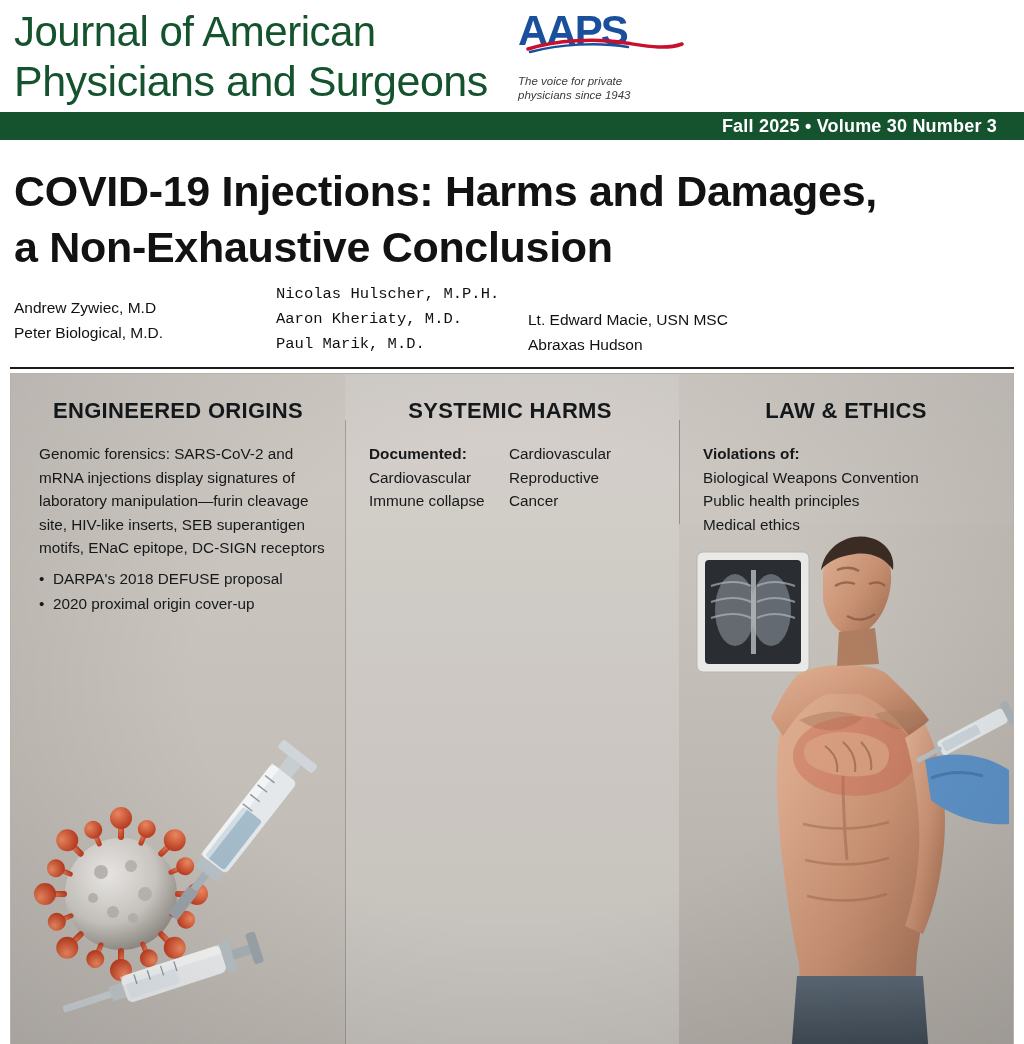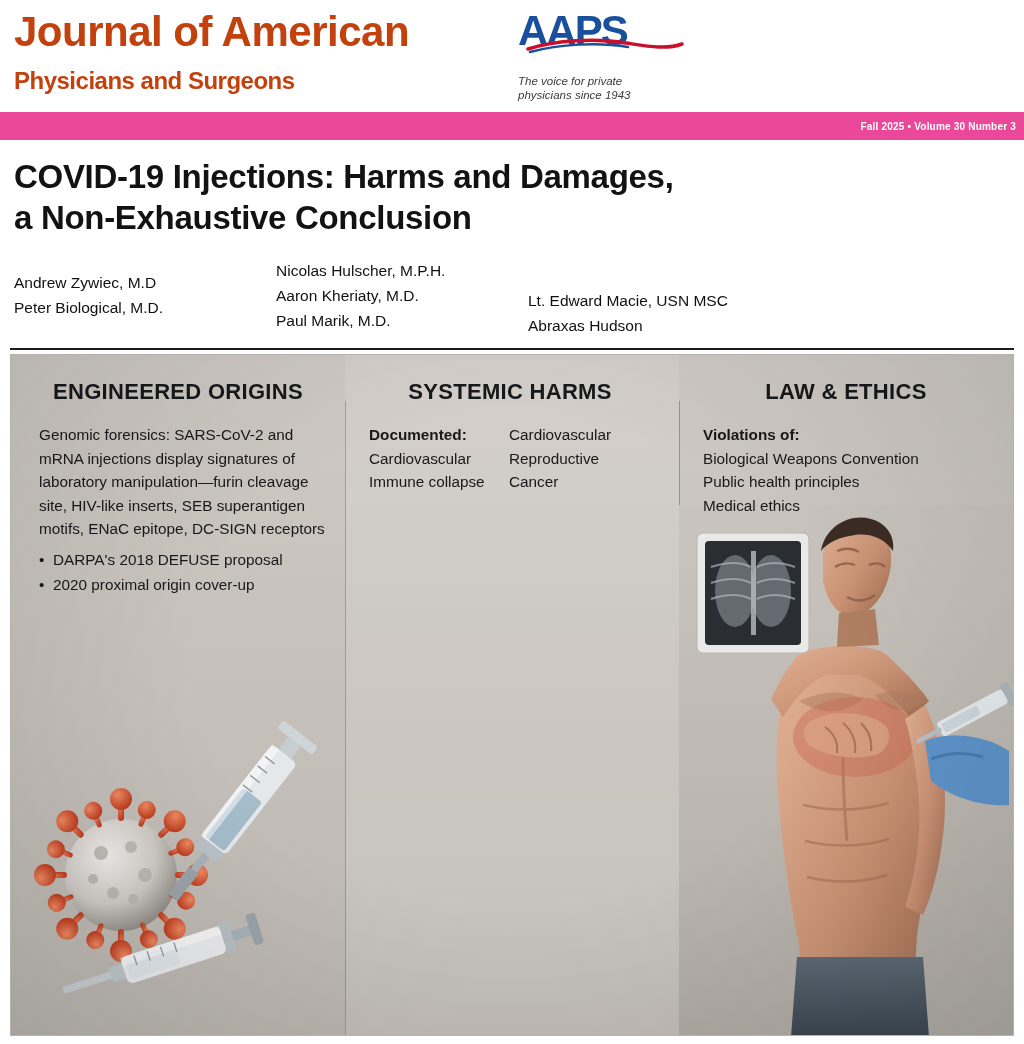--- a/index.html
+++ b/index.html
@@ -16,31 +16,31 @@
     background: #ffffff;
   }
 
   
   .masthead {
     position: relative;
     height: 112px;
     padding: 6px 0 0 14px;
   }
   .journal-title {
-    color: #c2410c;
-    font-weight: bold;
+    color: #14532d;
+    font-weight: normal;
     letter-spacing: -0.5px;
   }
   .journal-line1 {
     font-size: 42px;
     line-height: 52px;
     white-space: nowrap;
   }
   .journal-line2 {
-    font-size: 24px;
+    font-size: 43px;
     line-height: 46px;
     white-space: nowrap;
   }
   .aaps-block {
     position: absolute;
     left: 518px; top: 8px;
     width: 175px;
     text-align: left;
   }
   .aaps-logo {
@@ -61,56 +61,57 @@
     margin-top: 20px;
     font-size: 11.5px;
     font-style: italic;
     color: #3a3a3a;
     line-height: 14px;
   }
 
   
   .issue-bar {
     height: 28px;
-    background: #ec4899;
+    background: #14532d;
     color: #ffffff;
     display: flex;
     align-items: center;
     justify-content: flex-end;
-    padding-right: 8px;
-    font-size: 10px;
+    padding-right: 27px;
+    font-size: 18px;
     font-weight: bold;
     letter-spacing: 0.2px;
   }
 
   
   .title-block {
     padding: 16px 14px 4px 14px;
   }
   .article-title {
-    font-size: 33px;
+    font-size: 43px;
     font-weight: bold;
     color: #121212;
     line-height: 41px;
     letter-spacing: -0.3px;
+    margin-top: 15px;
   }
 
   
   .authors {
     padding: 10px 14px 8px 14px;
     display: flex;
     gap: 0px;
     font-size: 15.5px;
     color: #111;
     line-height: 25px;
     align-items: center;
   }
   .author-col { }
   .author-col.c1 { width: 262px; }
-  .author-col.c2 { width: 252px; }
+  .author-col.c2 { width: 252px; font-family: Liberation Mono, monospace; }
   .author-col.c3 { width: 222px; }
   .author-col.c4 { width: 250px; }
   .author-col.c4 .author-name { text-align: left; }
 
   .rule {
     height: 2px;
     background: #1b1b1b;
     margin: 2px 10px 0 10px;
   }
 
@@ -228,21 +229,21 @@
     <div class="author-col c1">
       <div class="author-name">Andrew Zywiec, M.D</div>
       <div class="author-name">Peter Biological, M.D.</div>
     </div>
     <div class="author-col c2">
       <div class="author-name">Nicolas Hulscher, M.P.H.</div>
       <div class="author-name">Aaron Kheriaty, M.D.</div>
       <div class="author-name">Paul Marik, M.D.</div>
     </div>
     <div class="author-col c4">
-      <div class="author-name" style="margin-top:36px">Lt. Edward Macie, USN MSC</div>
+      <div class="author-name" style="margin-top:25px">Lt. Edward Macie, USN MSC</div>
       <div class="author-name">Abraxas Hudson</div>
     </div>
   </div>
 
   <div class="rule"></div>
 
   <div class="figure">
 
     <div class="divider d1"></div>
     <div class="divider d2"></div>

